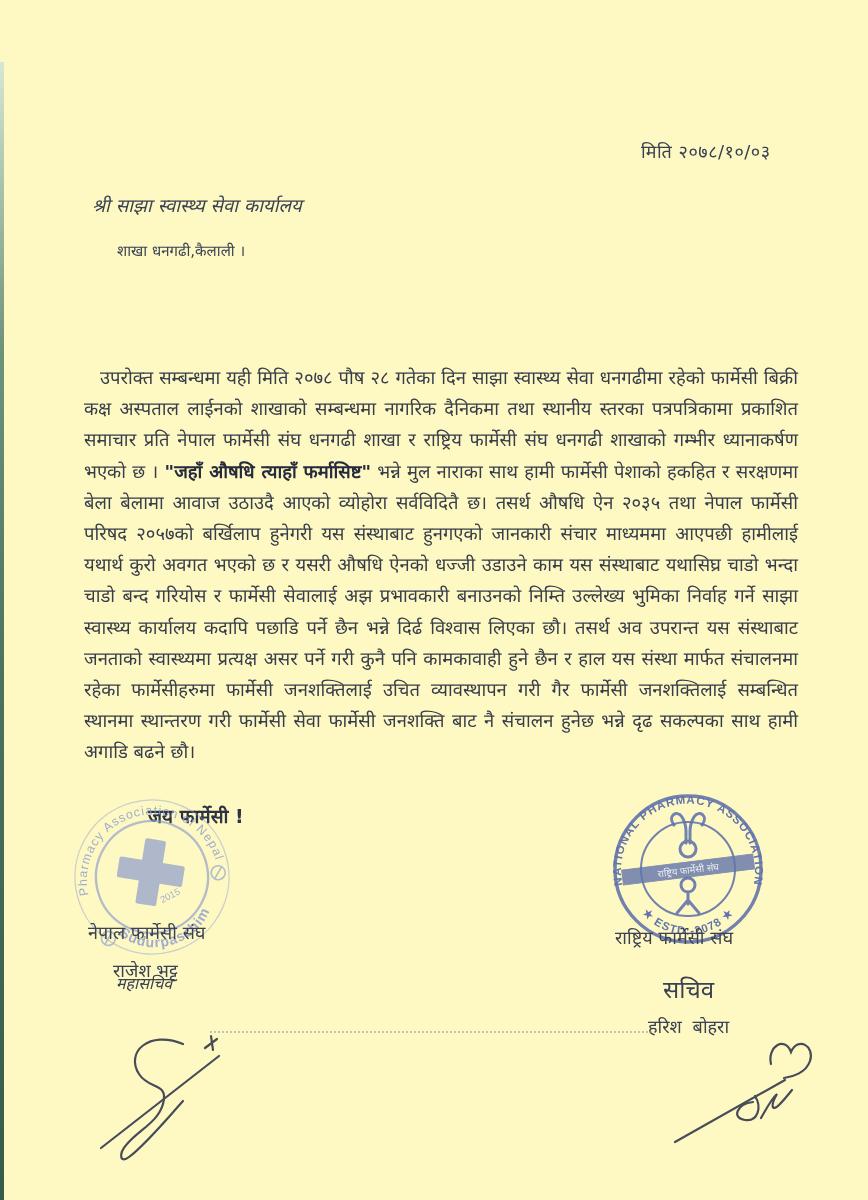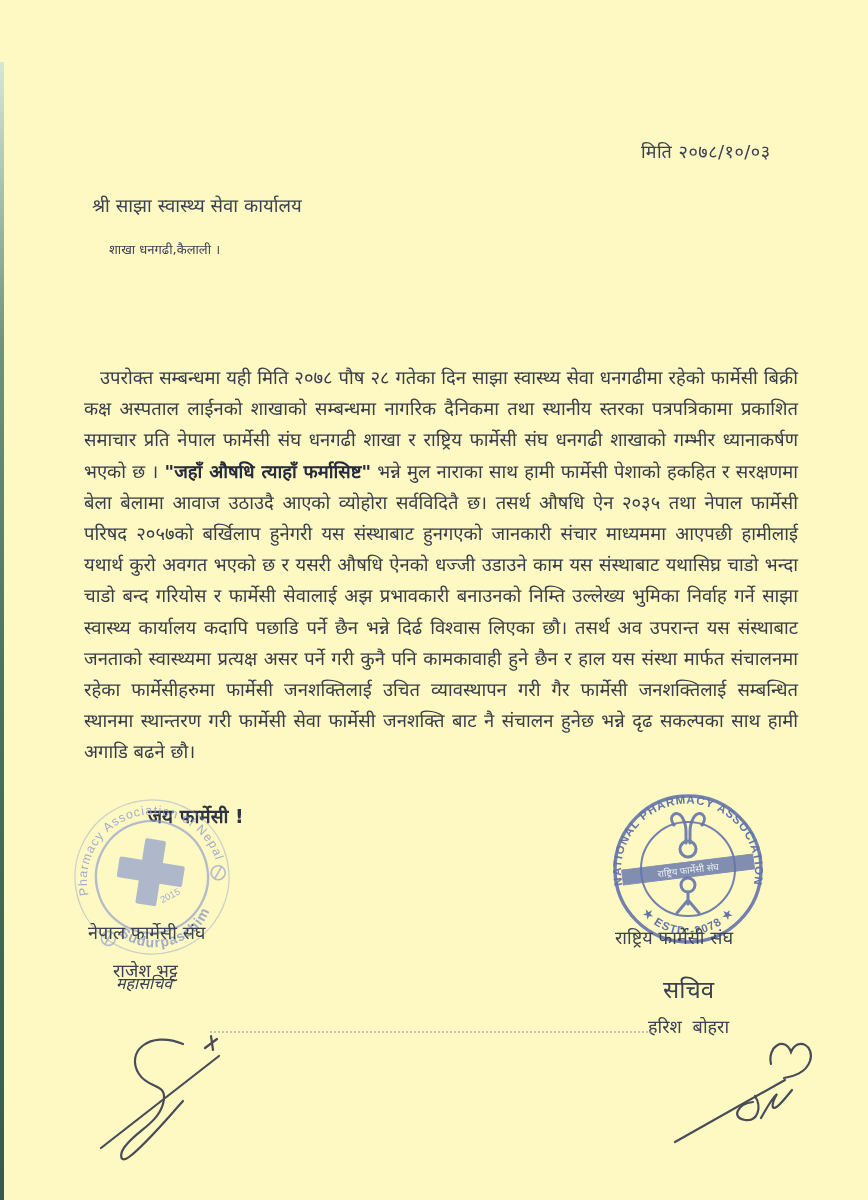--- a/index.html
+++ b/index.html
@@ -11,22 +11,22 @@
     overflow:hidden;
     font-family:"DejaVu Sans","Liberation Sans",sans-serif;
     color:#343a47;
   }
   .scan-edge{
     position:absolute;left:0;top:62px;width:4px;height:1138px;
     background:linear-gradient(to bottom,#cfe4d8 0%,#56806f 25%,#2a5a4b 55%,#123f35 100%);
     opacity:.85;
   }
   .date-line{position:absolute;left:641px;top:139px;font-size:18px;letter-spacing:.5px;color:#3a4152;}
-  .addr1{position:absolute;left:92px;top:192px;font-size:18.5px;color:#3a4152;}
-  .addr2{position:absolute;left:109px;top:240px;font-size:13px;color:#3a4152;}
+  .addr1{position:absolute;left:92px;top:192px;font-size:18.5px;color:#3a4152;font-style:italic;}
+  .addr2{position:absolute;left:117px;top:240px;font-size:15px;color:#3a4152;}
   .subject{position:absolute;left:332px;top:286px;font-size:19px;font-weight:bold;color:#2b3142;}
   .body-par{
     position:absolute;left:84px;top:362px;width:714px;
     font-size:18.4px;line-height:31.2px;text-align:justify;text-indent:16px;
     color:#363c4a;
   }
   .body-par .bold{font-weight:bold;color:#252b3c;}
   .closing{position:absolute;left:104px;top:803px;font-size:19px;font-weight:bold;color:#2e3444;margin-left:44px;}
   .sig-org-left{position:absolute;left:88px;top:920px;font-size:18px;color:#3a4152;}
   .sig-title-left{position:absolute;left:116px;top:972px;font-size:16px;color:#3a4152;font-style:italic;}

